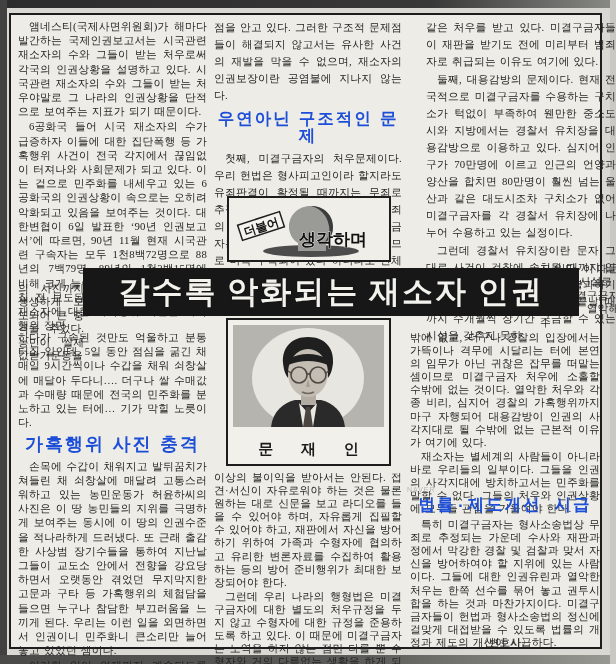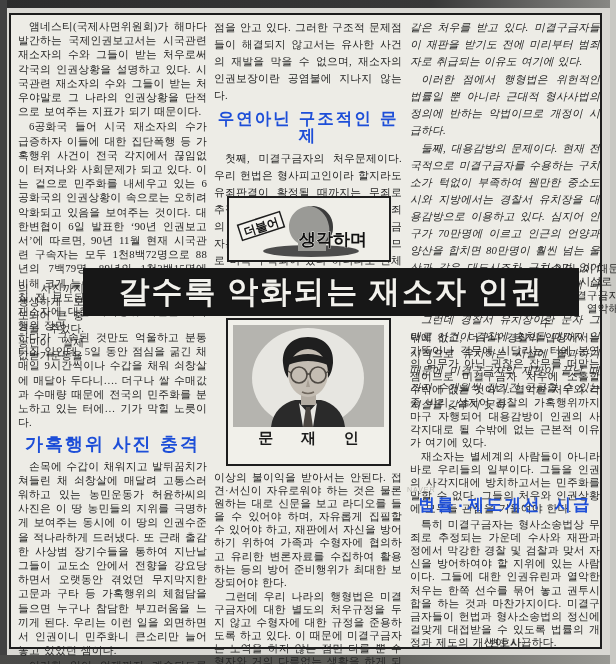--- a/index.html
+++ b/index.html
@@ -39,21 +39,21 @@
 
   
   .badge-box{position:absolute;left:227px;top:196px;width:164px;height:66px;
     border:2px solid #1d1d1d;background:#efeee8;box-sizing:border-box;z-index:3;
     display:flex;align-items:center;justify-content:center;}
 
   
   .photo-box{position:absolute;left:226px;top:318px;width:165px;height:148px;
     border:2px solid #1d1d1d;background:#f1f0ea;box-sizing:border-box;z-index:3;}
   .photo-box svg{display:block;margin:5px auto 0 auto;}
-  .photo-caption{margin-top:2px;text-align:center;font-size:15px;font-weight:bold;
+  .photo-caption{margin-top:13px;text-align:center;font-size:15px;font-weight:bold;
     letter-spacing:12px;color:#1b1b1b;text-indent:12px;}
 
   .byline-row{position:absolute;left:410px;top:636px;width:190px;text-align:center;
     font-size:10.8px;color:#242424;z-index:2;}
   .watermark{position:absolute;left:407px;top:486px;font-size:7px;letter-spacing:1px;
     color:#b7b6b0;font-family:"Liberation Sans",sans-serif;z-index:2;}
 </style>
 </head>
 <body>
 
@@ -126,23 +126,22 @@
       <path d="M69 67 q6 3 12 0" stroke="#6f675d" stroke-width="1.4" fill="none"></path>
     </svg>
     <div class="photo-caption">문 재 인</div>
   </div>
 
   <div class="tb tightest" style="left:214px;top:471px;width:188px;">
     <p>이상의 불이익을 받아서는 안된다. 접견·서신이 자유로워야 하는 것은 물론 원하는 대로 신문을 보고 라디오를 들을 수 있어야 하며, 자유롭게 집필할 수 있어야 하고, 재판에서 자신을 방어하기 위하여 가족과 수형자에 협의하고 유리한 변론자료를 수집하여 활용하는 등의 방어 준비행위가 최대한 보장되어야 한다.</p>
     <p class="ind">그런데 우리 나라의 행형법은 미결구금자에 대한 별도의 처우규정을 두지 않고 수형자에 대한 규정을 준용하도록 하고 있다. 이 때문에 미결구금자는 노역을 하지 않는 점만 다를 뿐 수형자와 거의 다름없는 생활을 하게 되며, 수형자와 거의</p>
   </div>
 
-  <div class="tb tight" style="left:410px;top:19px;width:190px;font-style:italic;">
+  <div class="tb tight" style="left:426px;top:19px;width:190px;">
     <p>같은 처우를 받고 있다. 미결구금자들이 재판을 받기도 전에 미리부터 범죄자로 취급되는 이유도 여기에 있다.</p>
-    <p class="ind">이러한 점에서 행형법은 위헌적인 법률일 뿐 아니라 근대적 형사사법의 정의에 반하는 악법이므로 개정이 시급하다.</p>
     <p class="ind">둘째, 대용감방의 문제이다. 현재 전국적으로 미결구금자를 수용하는 구치소가 턱없이 부족하여 웬만한 중소도시와 지방에서는 경찰서 유치장을 대용감방으로 이용하고 있다. 심지어 인구가 70만명에 이르고 인근의 언양과 양산을 합치면 80만명이 훨씬 넘는 울산과 같은 대도시조차 구치소가 없어 미결구금자를 각 경찰서 유치장에 나누어 수용하고 있는 실정이다.</p>
     <p class="ind">그런데 경찰서 유치장이란 문자 그대로 사건이 검찰에 송치될 때까지 일시적으로 유치하는 시설에 불과하기 때문에 미결구금자의 재판이 끝날 때까지 수개월씩 장기간 구금할 수 있는 시설을 갖추지 못하</p>
   </div>
   <div class="tb narrow" style="left:540px;top:262px;width:90px;letter-spacing:0;word-spacing:0;">
     <p>고 있다. 이 때문에 미비한 시설로 인하여 미결구금자의 처우는 열악해질 수</p>
   </div>
   <div class="tb tightest" style="left:410px;top:331px;width:190px;">
     <p>밖에 없고, 더구나 경찰의 입장에서는 가뜩이나 격무에 시달리는 터에 본연의 임무가 아닌 귀찮은 잡무를 떠맡는 셈이므로 미결구금자 처우에 소홀할 수밖에 없는 것이다. 열악한 처우와 각종 비리, 심지어 경찰의 가혹행위까지 마구 자행되어 대용감방이 인권의 사각지대로 될 수밖에 없는 근본적 이유가 여기에 있다.</p>
     <p class="ind">재소자는 별세계의 사람들이 아니라 바로 우리들의 일부이다. 그들을 인권의 사각지대에 방치하고서는 민주화를 말할 수 없다. 그들의 처우와 인권상황에 모두들 관심을 기울여야 한다.</p>
   </div>

